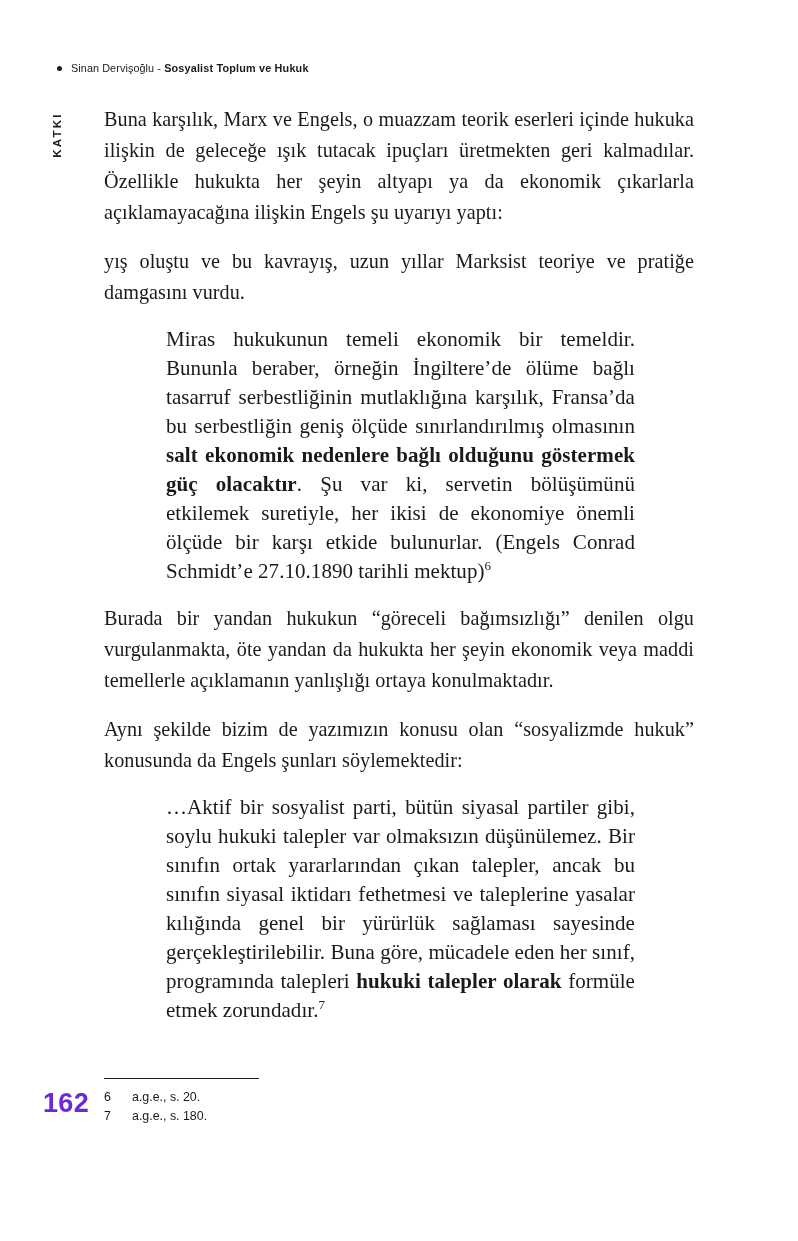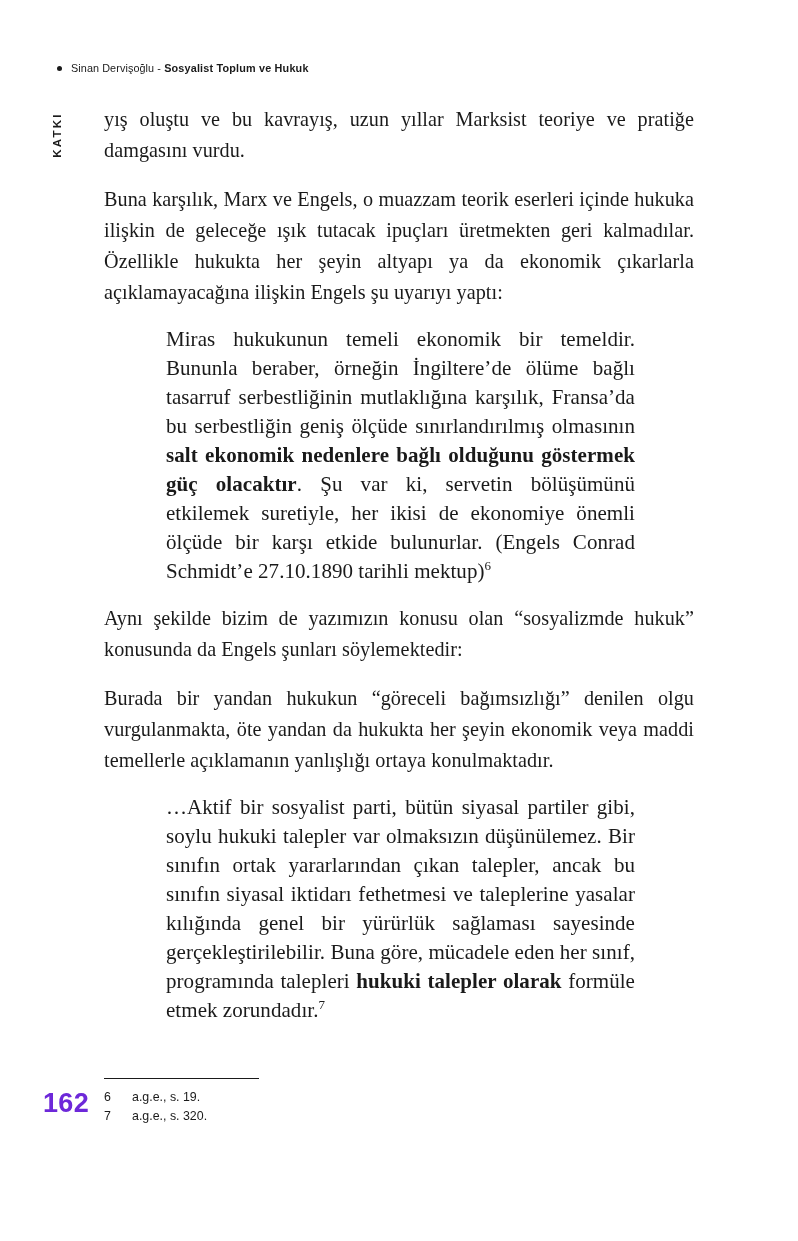--- a/index.html
+++ b/index.html
@@ -163,48 +163,48 @@
     <span class="runhead-bullet"></span>
     <span class="runhead-text"><span class="runhead-author">Sinan Dervişoğlu</span><span class="runhead-sep"> - </span><span class="runhead-title">Sosyalist Toplum ve Hukuk</span></span>
   </div>
 
   <div class="side-label">
     <span>KATKI</span>
   </div>
 
   <div class="col">
 
+    <p class="body">Buna karşılık, Marx ve Engels, o muazzam teorik eserleri içinde hukuka ilişkin de geleceğe ışık tutacak ipuçları üretmekten geri kalmadılar. Özellikle hukukta her şeyin altyapı ya da ekonomik çıkarlarla açıklamayacağına ilişkin Engels şu uyarıyı yaptı:</p>
+
     <p class="body">yış oluştu ve bu kavrayış, uzun yıllar Marksist teoriye ve pratiğe damgasını vurdu.</p>
-
-    <p class="body">Buna karşılık, Marx ve Engels, o muazzam teorik eserleri içinde hukuka ilişkin de geleceğe ışık tutacak ipuçları üretmekten geri kalmadılar. Özellikle hukukta her şeyin altyapı ya da ekonomik çıkarlarla açıklamayacağına ilişkin Engels şu uyarıyı yaptı:</p>
 
     <blockquote class="quote">
       <p><span>Miras hukukunun temeli ekonomik bir temeldir. Bununla beraber, örneğin İngiltere’de ölüme bağlı tasarruf serbestliğinin mutlaklığına karşılık, Fransa’da bu serbestliğin geniş ölçüde sınırlandırılmış olmasının </span><b>salt ekonomik nedenlere bağlı olduğunu göstermek güç olacaktır</b><span>. Şu var ki, servetin bölüşümünü etkilemek suretiyle, her ikisi de ekonomiye önemli ölçüde bir karşı etkide bulunurlar. (Engels Conrad Schmidt’e 27.10.1890 tarihli mektup)</span><sup>6</sup></p>
     </blockquote>
 
+    <p class="body gap-after-quote">Burada bir yandan hukukun “göreceli bağımsızlığı” denilen olgu vurgulanmakta, öte yandan da hukukta her şeyin ekonomik veya maddi temellerle açıklamanın yanlışlığı ortaya konulmaktadır.</p>
+
     <p class="body">Aynı şekilde bizim de yazımızın konusu olan “sosyalizmde hukuk” konusunda da Engels şunları söylemektedir:</p>
-
-    <p class="body gap-after-quote">Burada bir yandan hukukun “göreceli bağımsızlığı” denilen olgu vurgulanmakta, öte yandan da hukukta her şeyin ekonomik veya maddi temellerle açıklamanın yanlışlığı ortaya konulmaktadır.</p>
 
     <blockquote class="quote">
       <p><span>…Aktif bir sosyalist parti, bütün siyasal partiler gibi, soylu hukuki talepler var olmaksızın düşünülemez. Bir sınıfın ortak yararlarından çıkan talepler, ancak bu sınıfın siyasal iktidarı fethetmesi ve taleplerine yasalar kılığında genel bir yürürlük sağlaması sayesinde gerçekleştirilebilir. Buna göre, mücadele eden her sınıf, programında talepleri </span><b>hukuki talepler olarak</b><span> formüle etmek zorundadır.</span><sup>7</sup></p>
     </blockquote>
 
 
   </div>
 
   <div class="footnotes">
     <div class="fn-rule"></div>
 
     <div class="fn-item">
       <span class="fn-num">6</span>
-      <span class="fn-text">a.g.e., s. 19.</span>
+      <span class="fn-text">a.g.e., s. 20.</span>
     </div>
 
     <div class="fn-item">
       <span class="fn-num">7</span>
-      <span class="fn-text">a.g.e., s. 320.</span>
+      <span class="fn-text">a.g.e., s. 180.</span>
     </div>
   </div>
 
   <div class="folio">162</div>
 
 </div>
 
 </body></html>

